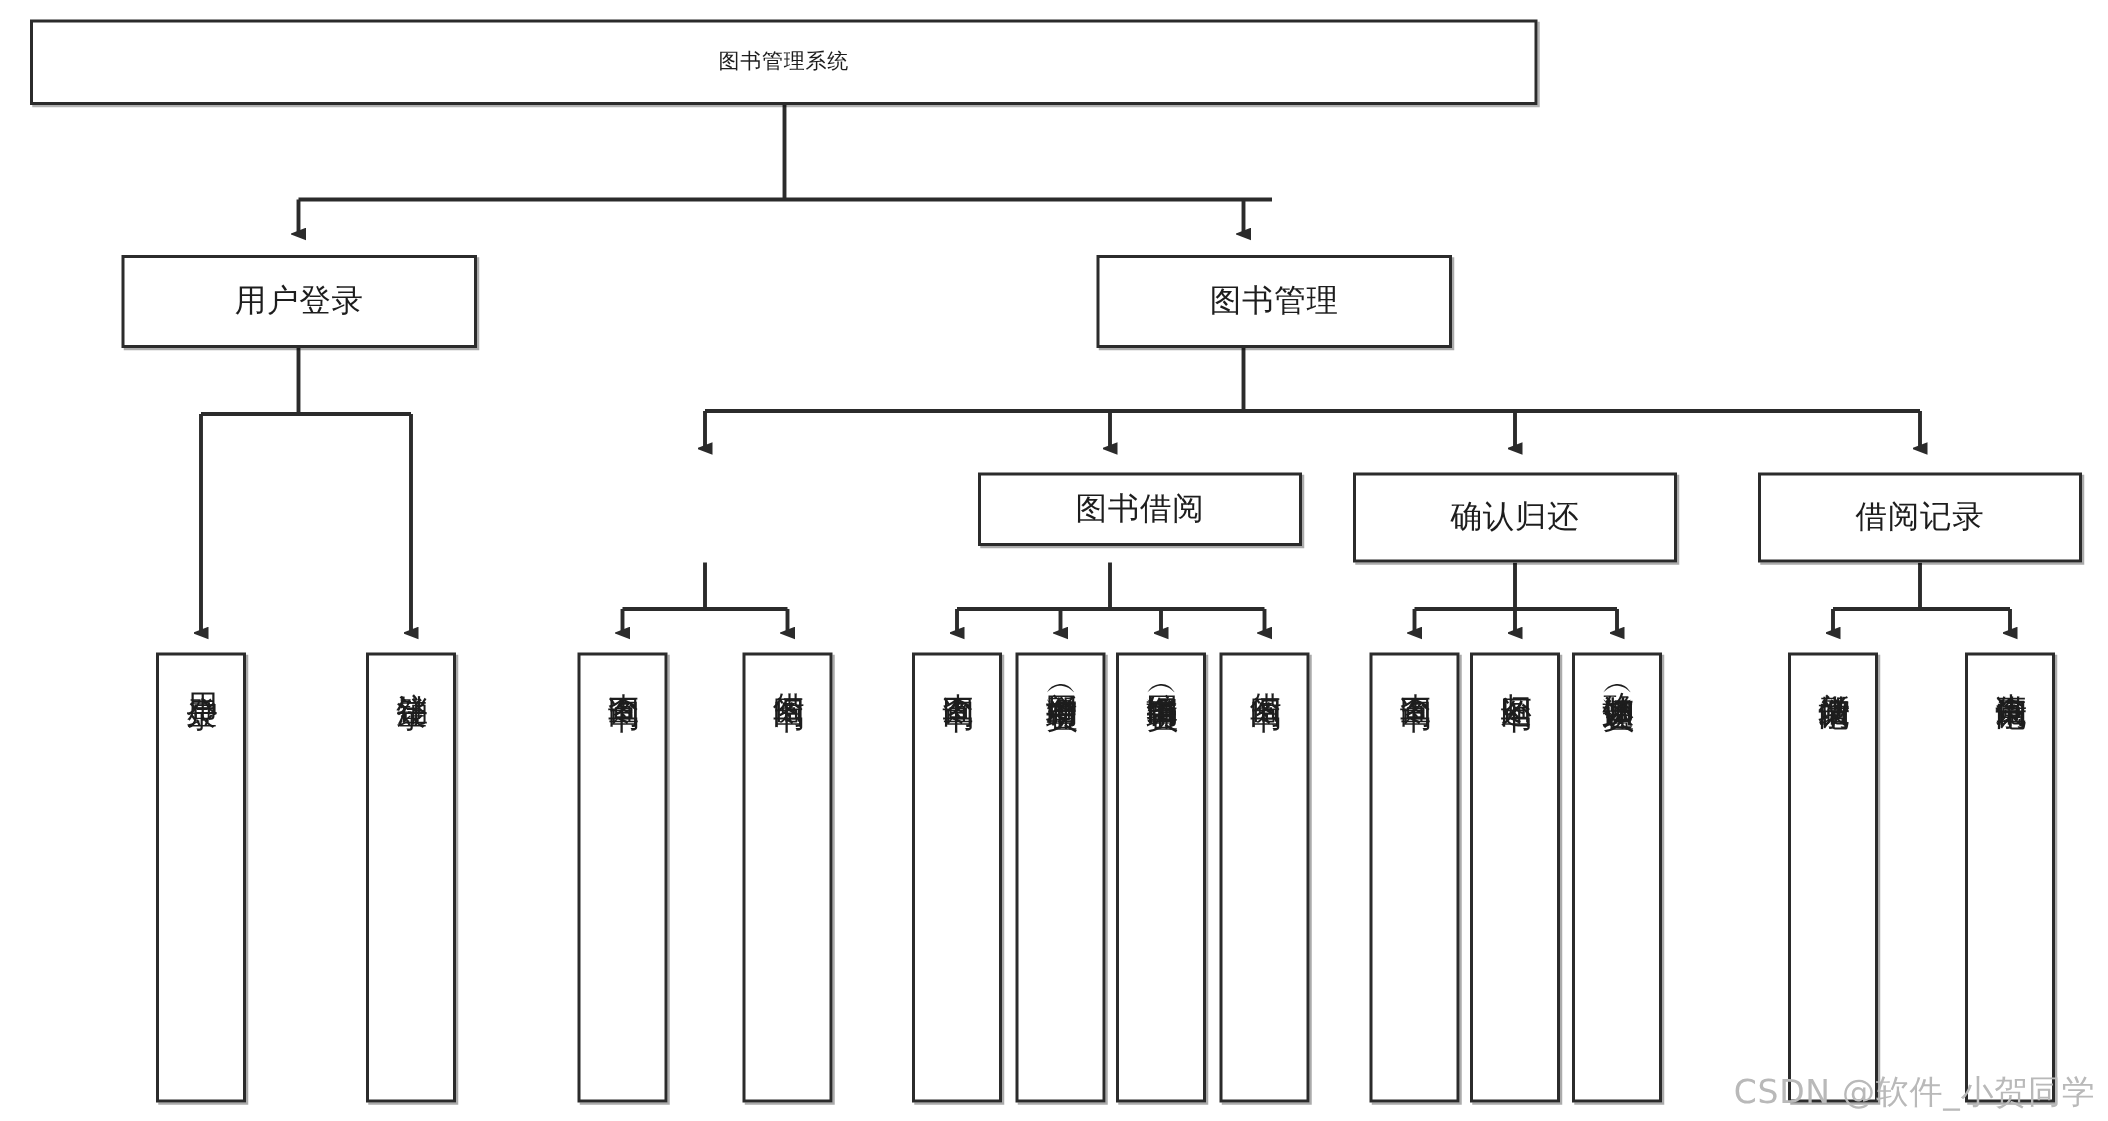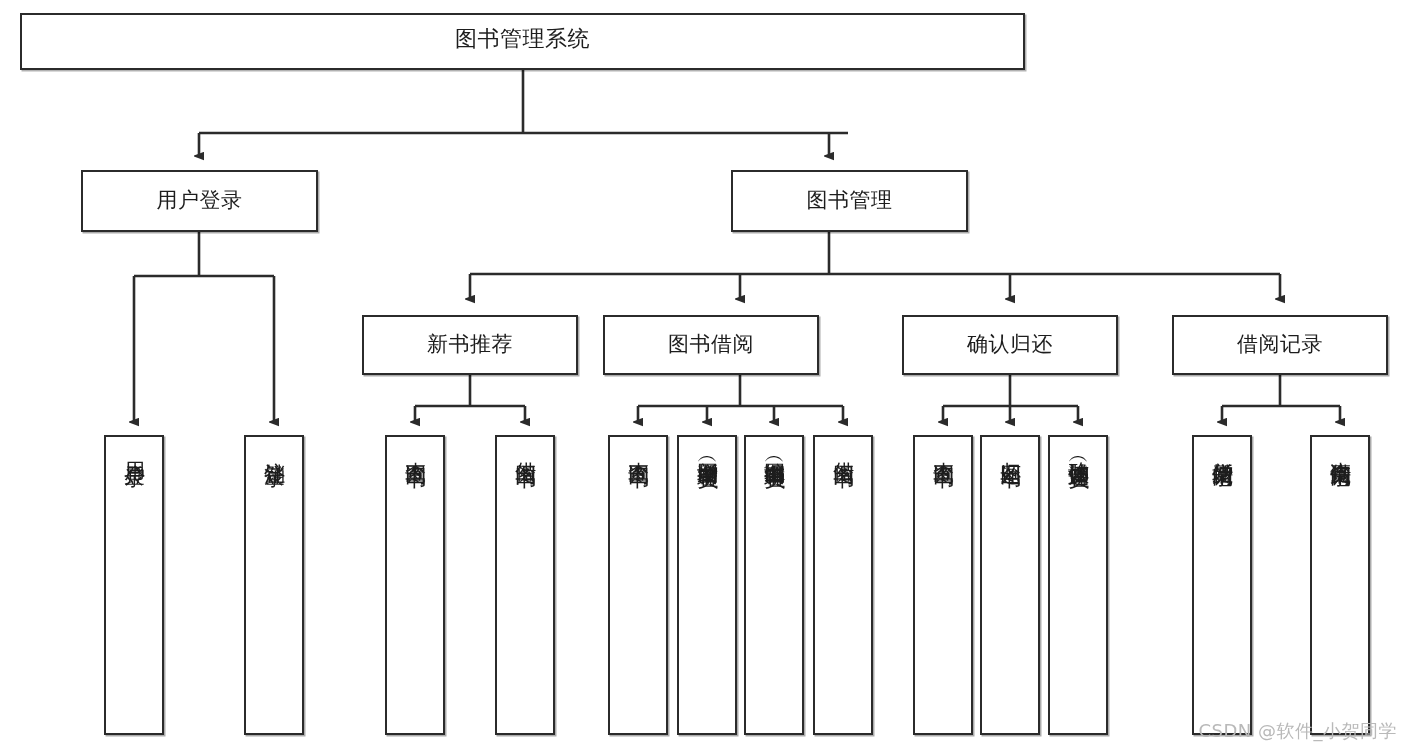--- a/index.html
+++ b/index.html
@@ -43,22 +43,21 @@
   }
   .node.horizontal .node-label {
     font-size: 21px;
     line-height: 1.1;
     white-space: nowrap;
   }
   .node.root {
     box-shadow: 1.5px 1.5px 0 rgba(0,0,0,0.30);
   }
   .node.root .node-label {
-    font-size: 22px;
-    font-family: Liberation Mono, monospace;
+    font-size: 14px;
   }
   .node.leaf {
     align-items: flex-start;
     justify-content: center;
     padding-top: 8px;
   }
   .node.leaf .node-label {
     writing-mode: vertical-rl;
     text-orientation: upright;
     -webkit-writing-mode: vertical-rl;
@@ -68,21 +67,21 @@
     white-space: nowrap;
     max-height: 282px;
   }
   .node.leaf.tall-text .node-label {
     letter-spacing: 1px;
   }
   .watermark {
     position: absolute;
     right: 8px;
     bottom: 4px;
-    font-size: 18px;
+    font-size: 22px;
     color: #b9b9b9;
     white-space: nowrap;
     letter-spacing: 0.5px;
   }
 </style>
 </head>
 <body>
 
 <div id="diagram-root">
 
@@ -140,24 +139,21 @@
     <span class="node-label">图书管理系统</span>
   </div>
 
   <div class="node horizontal" style="left:81px; top:170px; width:237px; height:62px;">
     <span class="node-label">用户登录</span>
   </div>
   <div class="node horizontal" style="left:711px; top:170px; width:237px; height:62px;margin-left:20px;">
     <span class="node-label">图书管理</span>
   </div>
 
-  <div class="node horizontal" style="left:362px; top:315px; width:216px; height:60px;">
-    <span class="node-label">新书推荐</span>
-  </div>
-  <div class="node horizontal" style="left:603px; top:315px; width:216px; height:60px;align-items:center;">
+  <div class="node horizontal" style="left:652px; top:315px; width:216px; height:49px;align-items:center;">
     <span class="node-label">图书借阅</span>
   </div>
   <div class="node horizontal" style="left:902px; top:315px; width:216px; height:60px;">
     <span class="node-label">确认归还</span>
   </div>
   <div class="node horizontal" style="left:1172px; top:315px; width:216px; height:60px;">
     <span class="node-label">借阅记录</span>
   </div>
 
   <div class="node leaf" style="left:104px; top:435px; width:60px; height:300px;">

